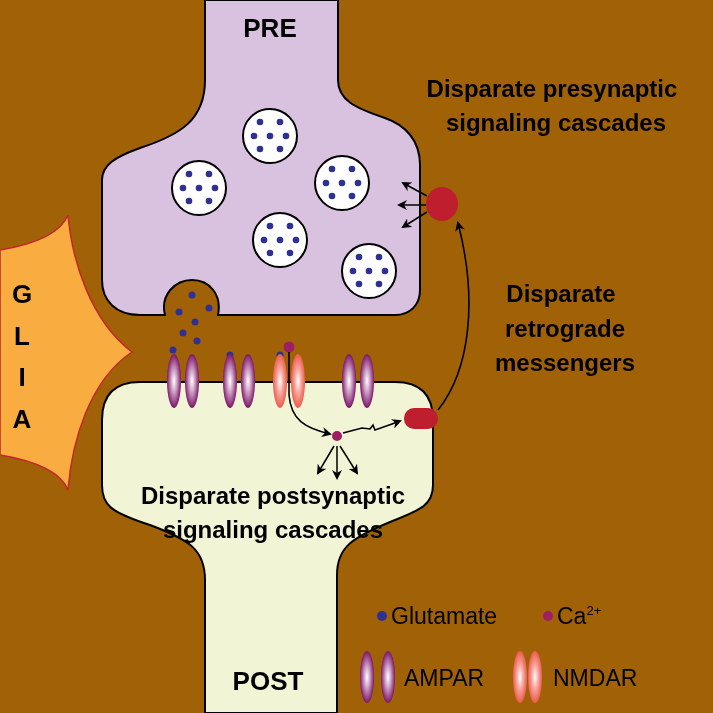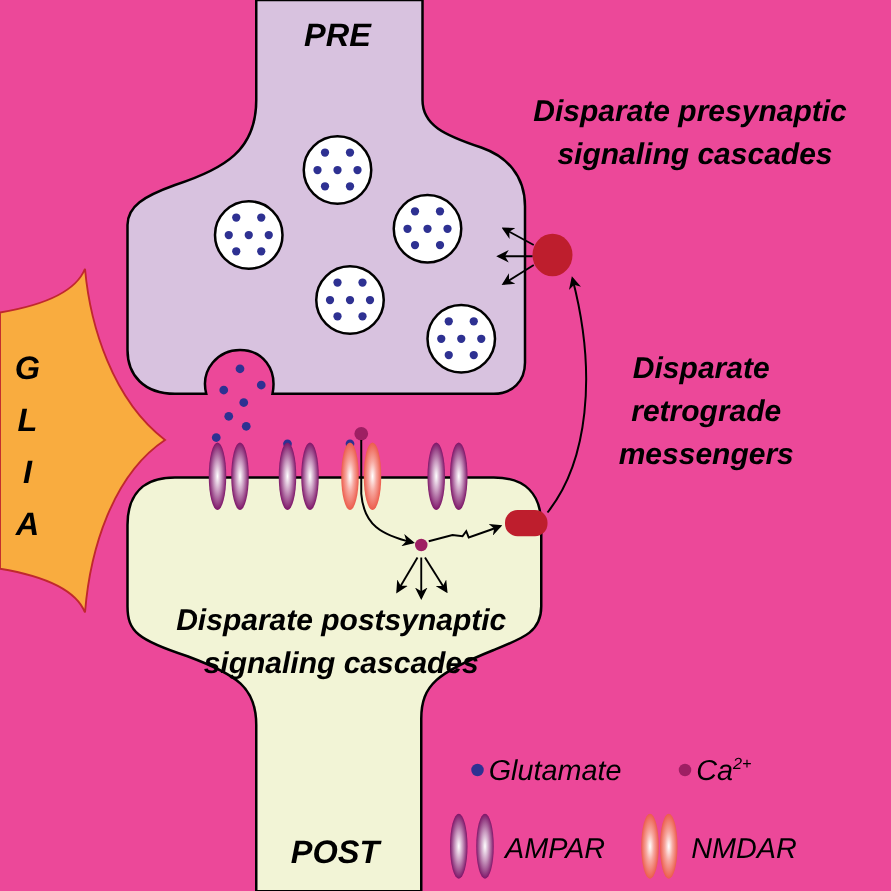--- a/index.html
+++ b/index.html
@@ -1,16 +1,16 @@
 <!DOCTYPE html>
 <html><head>
 <meta charset="utf-8">
 <style>
   html, body { margin:0; padding:0; background:#ffffff; }
-  #stage { position:relative; width:713px; height:713px; overflow:hidden; background:#ec4899;font-style:italic; }
+  #stage { position:relative; width:713px; height:713px; overflow:hidden; background:#a16207; }
   svg { position:absolute; left:0; top:0; }
   .lbl { font-family:"Liberation Sans", sans-serif; font-weight:bold; fill:#000; }
   .leg { font-family:"Liberation Sans", sans-serif; font-weight:normal; fill:#000; }
 </style>
 </head>
 <body>
 
 <div id="stage">
 <svg width="713" height="713" viewBox="0 0 713 713">
   <defs>

